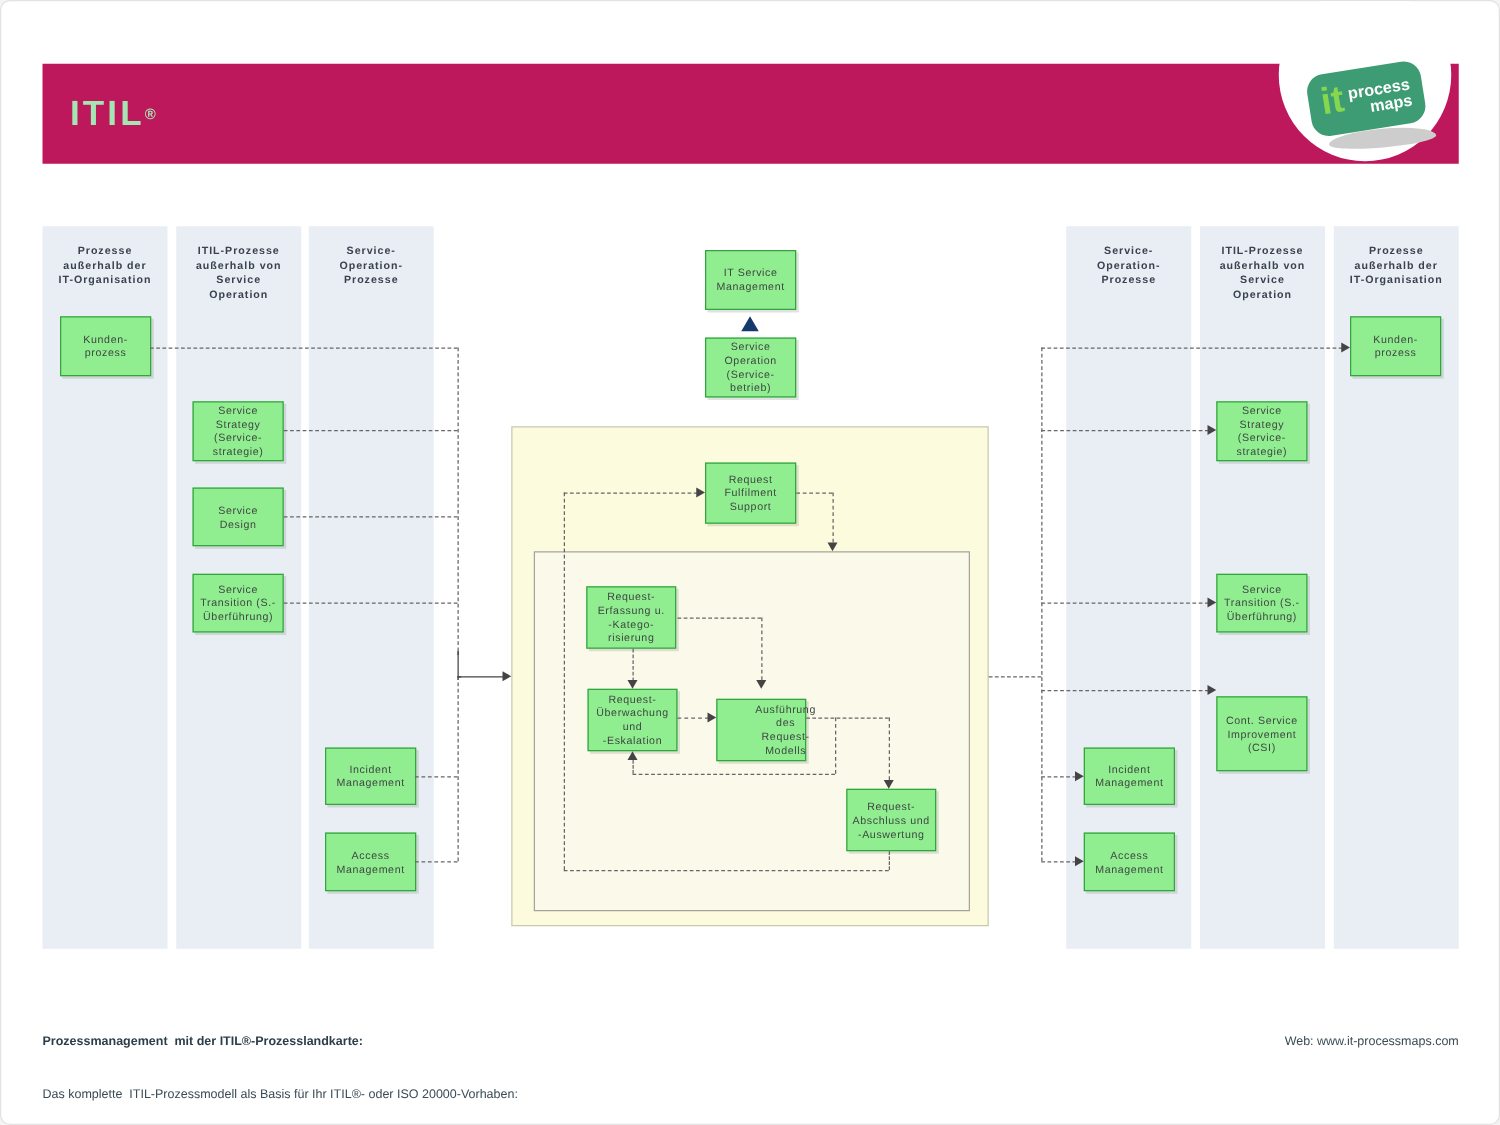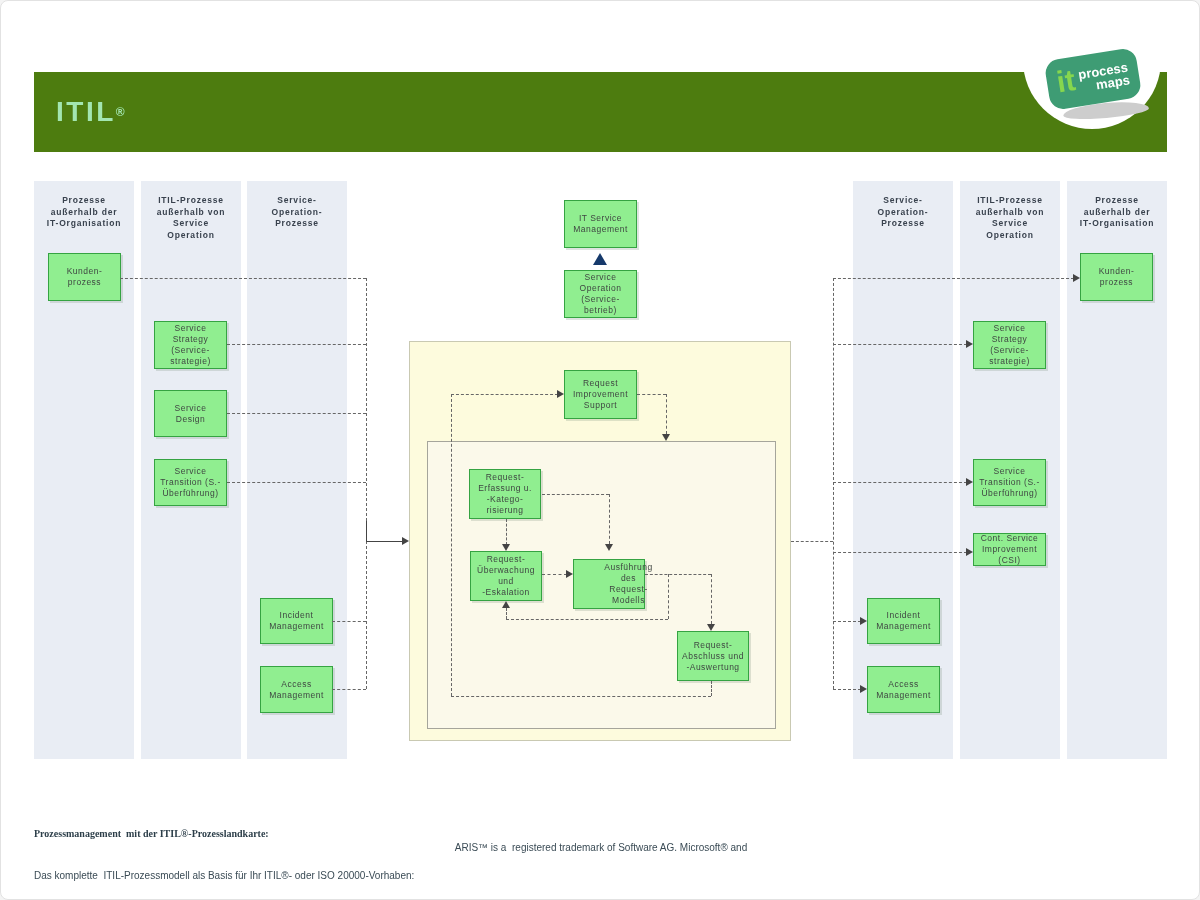--- a/index.html
+++ b/index.html
@@ -1,19 +1,19 @@
 <!DOCTYPE html>
 <html><head>
 <meta charset="utf-8">
 <style>
   html,body{margin:0;padding:0;background:#f4f4f4;}
   #canvas{position:relative;width:1200px;height:900px;background:#ffffff;overflow:hidden;
           font-family:"Liberation Sans",sans-serif;border:1px solid #e2e2e2;border-radius:8px;box-sizing:border-box;}
   
-  .header{position:absolute;left:33px;top:71px;width:1133px;height:80px;background:#4d7c0f;}
+  .header{position:absolute;left:33px;top:50px;width:1133px;height:80px;background:#be185d;}
   .title{position:absolute;left:22px;top:0;height:80px;display:flex;align-items:center;
          font-weight:bold;font-size:28px;letter-spacing:2.5px;color:#ffffff;white-space:nowrap;}
   .t-green{color:#a3e6b1;}
   .t-reg{color:#a3e6b1;font-size:12px;vertical-align:super;margin-right:10px;}
   
   .logo-circle{position:absolute;left:1022px;top:-10px;width:138px;height:138px;border-radius:50%;background:#ffffff;}
   .logo-swoosh{position:absolute;left:1062px;top:102px;width:86px;height:15px;background:#cdcdcd;
                border-radius:50% 50% 50% 50%/60% 60% 40% 40%;transform:rotate(-5deg);}
   .logo-badge{position:absolute;left:1046px;top:53px;width:92px;height:50px;background:#3e9c74;border-radius:14px;
               transform:rotate(-9deg);display:flex;align-items:center;justify-content:center;}
@@ -37,21 +37,21 @@
   .vline{position:absolute;width:0;border-left:1px dashed #666;}
   .solid{border-top-style:solid;border-left-style:solid;border-color:#444;}
   .arr{position:absolute;width:0;height:0;}
   .arr.r{border-top:4px solid transparent;border-bottom:4px solid transparent;border-left:7px solid #444;}
   .arr.d{border-left:4px solid transparent;border-right:4px solid transparent;border-top:7px solid #444;}
   .arr.u{border-left:4px solid transparent;border-right:4px solid transparent;border-bottom:7px solid #444;}
   .tri-up{position:absolute;left:592px;top:252px;width:0;height:0;
           border-left:7px solid transparent;border-right:7px solid transparent;border-bottom:12px solid #16396b;}
   
   .foot{position:absolute;font-size:10px;line-height:14px;color:#3a4b55;white-space:pre;}
-  .foot .b{font-weight:bold;color:#2c3e49;font-family:Liberation Serif, serif;}
+  .foot .b{font-weight:bold;color:#2c3e49;}
   .foot-left{left:33px;top:798px;text-align:left;}
   .foot-center{left:380px;top:812px;width:440px;text-align:center;}
   .foot-right{left:766px;top:798px;width:400px;text-align:right;}
 </style>
 </head>
 <body>
 
 <div id="canvas">
 
   <div class="header">
@@ -125,21 +125,21 @@
 Management</div>
       <div class="gbox" style="left: 259px; top: 665px; width: 73px; height: 47px;">Access
 Management</div>
       <div class="gbox" style="left: 563px; top: 199px; width: 73px; height: 48px;">IT Service
 Management</div>
       <div class="gbox" style="left: 563px; top: 269px; width: 73px; height: 48px;">Service
 Operation
 (Service-
 betrieb)</div>
       <div class="gbox" style="left: 563px; top: 369px; width: 73px; height: 49px;">Request
-Improvement
+Fulfilment
 Support</div>
       <div class="gbox" style="left: 468px; top: 468px; width: 72px; height: 50px;">Request-
 Erfassung u.
 -Katego-
 risierung</div>
       <div class="gbox" style="left: 469px; top: 550px; width: 72px; height: 50px;">Request-
 Überwachung
 und
 -Eskalation</div>
       <div class="gbox" style="left: 572px; top: 558px; width: 72px; height: 50px; padding-left: 39px;">Ausführung
@@ -152,21 +152,21 @@
 Management</div>
       <div class="gbox" style="left: 866px; top: 665px; width: 73px; height: 47px;">Access
 Management</div>
       <div class="gbox" style="left: 972px; top: 320px; width: 73px; height: 48px;">Service
 Strategy
 (Service-
 strategie)</div>
       <div class="gbox" style="left: 972px; top: 458px; width: 73px; height: 47px;">Service
 Transition (S.-
 Überführung)</div>
-      <div class="gbox" style="left: 972px; top: 532px; width: 73px; height: 33px;">Cont. Service
+      <div class="gbox" style="left: 972px; top: 556px; width: 73px; height: 60px;">Cont. Service
 Improvement
 (CSI)</div>
       <div class="gbox" style="left: 1079px; top: 252px; width: 73px; height: 48px;">Kunden-
 prozess</div>
       <div class="hline" style="left: 119px; top: 277px; width: 246px;"></div>
       <div class="hline" style="left: 226px; top: 343px; width: 139px;"></div>
       <div class="hline" style="left: 226px; top: 412px; width: 139px;"></div>
       <div class="hline" style="left: 226px; top: 481px; width: 139px;"></div>
       <div class="hline" style="left: 331px; top: 620px; width: 34px;"></div>
       <div class="hline" style="left: 331px; top: 688px; width: 34px;"></div>
@@ -213,21 +213,21 @@
       <div class="arr u" style="left: 501px; top: 600px;"></div>
     </div>
 
   <div class="foot foot-left">
     <div class="b">Prozessmanagement  mit der ITIL®-Prozesslandkarte:</div>
     <div>Das komplette  ITIL-Prozessmodell als Basis für Ihr ITIL®- oder ISO 20000-Vorhaben:</div>
     
     
   </div>
   <div class="foot foot-center">
-    <div>ARIS™ is a  registered trademark of Software AG. Microsoft® and</div>
     
   </div>
   <div class="foot foot-right">
+    <div>Web: www.it-processmaps.com</div>
     
     
   </div>
 
 </div>
 
 </body></html>

